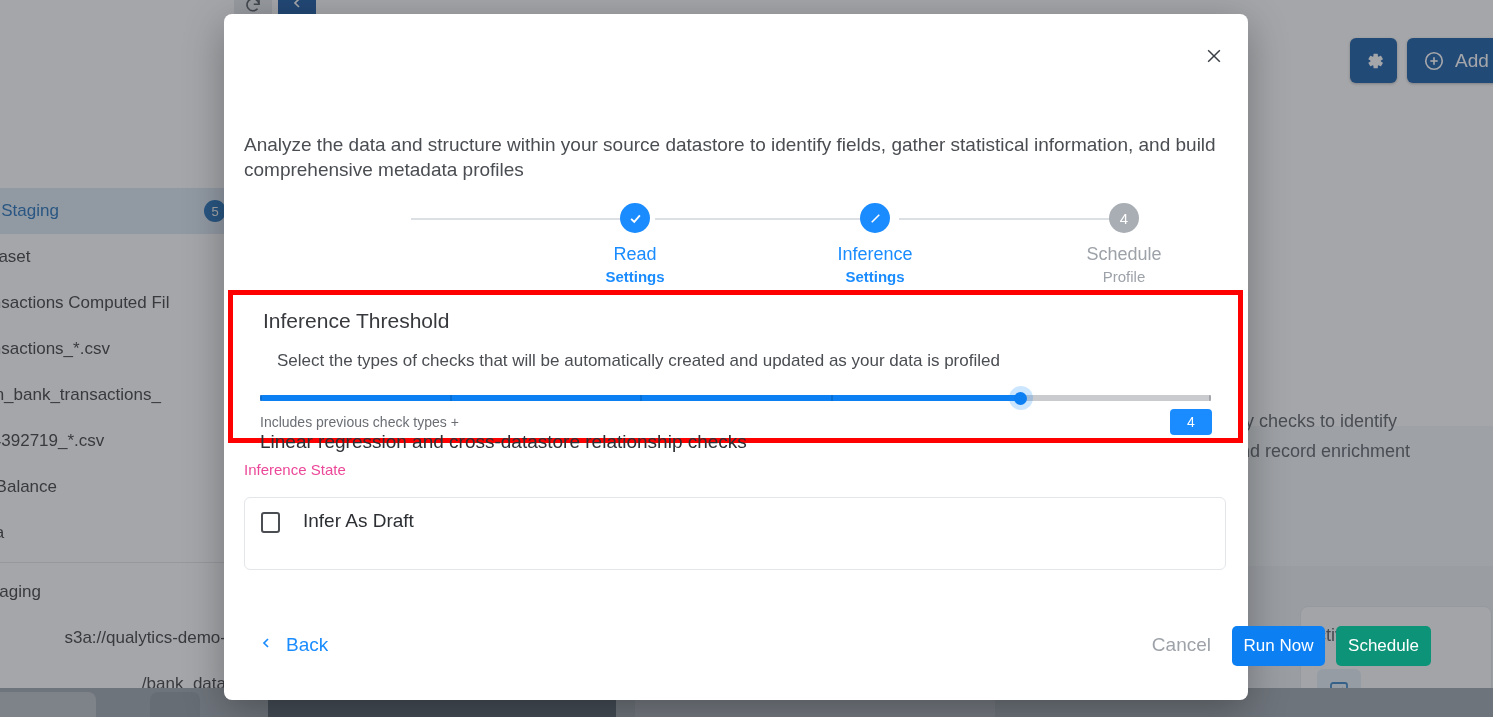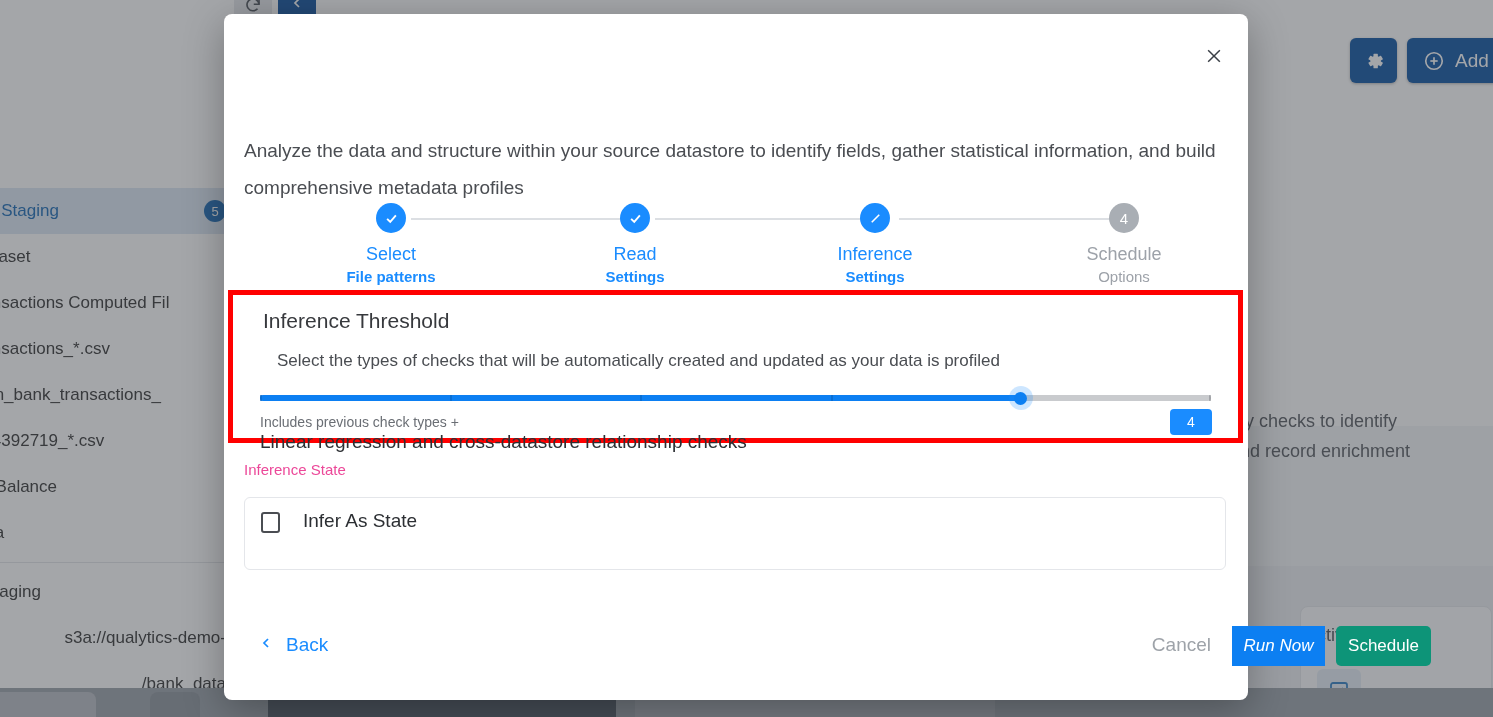--- a/index.html
+++ b/index.html
@@ -208,21 +208,21 @@
     text-align: center;
     font-size: 28px;
     color: #37393d;
     font-weight: 400;
   }
 
   .modal-desc {
     position: absolute;
     left: 20px; right: 20px; top: 118px;
     font-size: 19px;
-    line-height: 37px;
+    line-height: 25px;
     color: #4a4d52;
     font-weight: 400;
   }
 
   
   .stepper {
     position: absolute;
     left: 20px; right: 20px; top: 182px;
     height: 100px;
   }
@@ -415,27 +415,26 @@
     position: absolute;
     right: 262px; top: 8px;
     font-size: 19px;
     color: #9ea3a9;
     cursor: pointer;
   }
   .btn-run {
     position: absolute;
     right: 148px; top: 0px;
     width: 93px; height: 40px;
-    border-radius: 0;
+    border-radius: 5px;
     background: #0c7ff2;
     color: #fff;
     font-size: 17px;
     display: flex; align-items: center; justify-content: center;
     cursor: pointer;
-    font-style: italic;
   }
   .btn-sched {
     position: absolute;
     right: 42px; top: 0px;
     width: 95px; height: 40px;
     border-radius: 5px;
     background: #0d9478;
     color: #fff;
     font-size: 17px;
     display: flex; align-items: center; justify-content: center;
@@ -566,29 +565,20 @@
     </div>
 
 
     <div class="modal-desc">Analyze the data and structure within your source datastore to identify fields, gather statistical information, and build comprehensive metadata profiles</div>
 
     <div class="stepper">
       <div class="step-line" style="left:167px;width:224px"></div>
       <div class="step-line" style="left:411px;width:224px"></div>
       <div class="step-line" style="left:655px;width:224px"></div>
 
-      <div class="step is-blue" style="left:147px">
-        <div class="step-circle done">
-          <svg width="15" height="15" viewBox="0 0 24 24" fill="none" stroke="#ffffff" stroke-width="3">
-            <polyline points="5 12.5 10 17.5 19 7"></polyline>
-          </svg>
-        </div>
-        <div class="step-l1">Select</div>
-        <div class="step-l2">File patterns</div>
-      </div>
 
       <div class="step is-blue" style="left:391px">
         <div class="step-circle done">
           <svg width="15" height="15" viewBox="0 0 24 24" fill="none" stroke="#ffffff" stroke-width="3">
             <polyline points="5 12.5 10 17.5 19 7"></polyline>
           </svg>
         </div>
         <div class="step-l1">Read</div>
         <div class="step-l2">Settings</div>
       </div>
@@ -599,21 +589,21 @@
             <line x1="6" y1="18" x2="18" y2="6"></line>
           </svg>
         </div>
         <div class="step-l1">Inference</div>
         <div class="step-l2">Settings</div>
       </div>
 
       <div class="step is-gray" style="left:880px">
         <div class="step-circle todo">4</div>
         <div class="step-l1">Schedule</div>
-        <div class="step-l2">Options</div>
+        <div class="step-l2">Profile</div>
       </div>
     </div>
   </div>
 
   <div class="highlight-box">
     <div class="thr-wrap">
       <div class="thr-title sec-title">Inference Threshold</div>
       <div class="thr-sub sec-sub">Select the types of checks that will be automatically created and updated as your data is profiled</div>
 
       <div class="slider">
@@ -634,21 +624,21 @@
       <div class="thr-value">4</div>
     </div>
   </div>
 
   <div style="position:absolute;left:0;top:0;width:1493px;height:717px;pointer-events:none;z-index:20">
     <div style="pointer-events:auto">
       <div class="state-title">Inference State</div>
 
       <div class="state-card">
         <div class="cb"></div>
-        <div class="cb-label">Infer As State</div>
+        <div class="cb-label">Infer As Draft</div>
       </div>
 
       <div class="footer">
         <div class="back-link">
           <svg width="16" height="18" viewBox="0 0 24 24" fill="none" stroke="#1a8cff" stroke-width="2.6">
             <polyline points="15 18 9 12 15 6"></polyline>
           </svg>
           <span>Back</span>
         </div>
         <div class="btn-cancel">Cancel</div>

